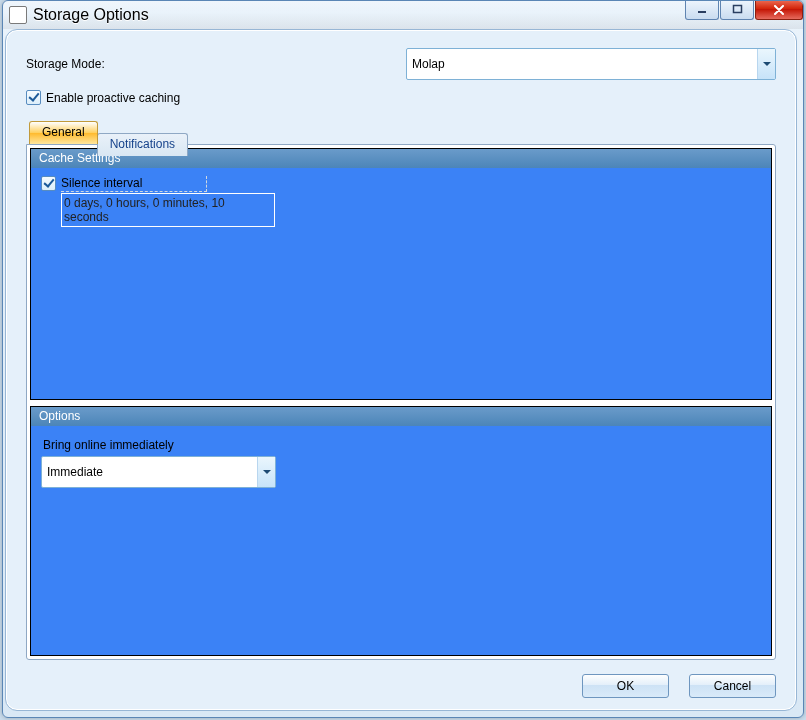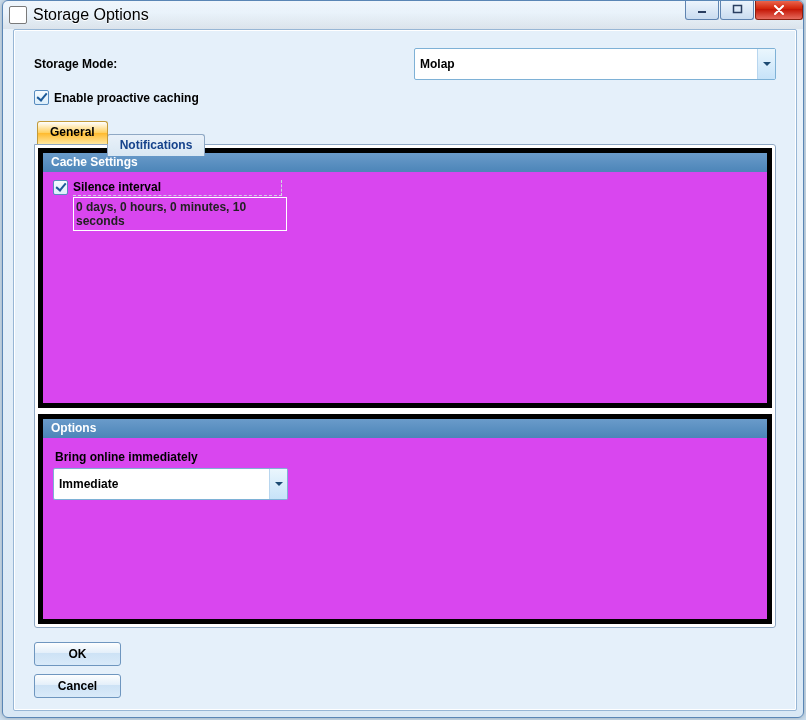--- a/index.html
+++ b/index.html
@@ -50,28 +50,27 @@
   }
   .wbtn.close{
     width:46px;
     background:linear-gradient(#ED6D55,#D3260C 45%,#c21100 46%,#E66A5D);
     border-color:#8b1f10;color:#fff;
   }
   .wbtn svg{display:block;}
   
   .client{
     flex:1;
-    margin:0 6px 6px 10px;
+    margin:0 6px 6px 2px;
     background:#e5f0fa;
     border:1px solid #97b6d5;
-    border-radius:2px;
+    border-radius:12px;
     padding:18px 20px 12px 20px;
     display:flex;flex-direction:column;
     box-shadow:inset 0 0 0 1px #ffffff;
-    font-weight:bold;
   }
   
   .row-mode{display:flex;align-items:center;margin-bottom:10px;}
   .row-mode label{min-width:80px; width:380px;}
   .combo{
     flex:1;
     height:32px;
     display:flex;align-items:center;
     background:#fff;border:1px solid #7eb1d6;border-radius:2px;
     position:relative;
@@ -94,21 +93,21 @@
     margin-right:5px;
     display:flex;align-items:center;justify-content:center;
     flex:none;
   }
   .cb-box.checked::after{
     content:"";width:8px;height:4px;border:2px solid #1c5a99;border-top:none;border-right:none;
     transform:rotate(-50deg);margin-top:-3px;
   }
   
   .tabs{margin-top:10px;position:relative;}
-  .tabstrip{display:flex;position:relative;z-index:1;margin-left:3px;align-items:flex-end;}
+  .tabstrip{display:flex;position:relative;z-index:1;margin-left:3px;}
   .tab{
     padding:3px 12px 4px 12px;
     border:1px solid #8fa8c4;
     border-bottom:none;
     border-radius:3px 3px 0 0;
     background:linear-gradient(#e9f1f9,#d9e7f3);
     color:#15428b;
     margin-right:-1px;
     position:relative;
     top:12px;
@@ -127,22 +126,22 @@
     background:#fff;
     border-radius:0 3px 3px 3px;
     padding:0;
     flex:1;
     display:flex;flex-direction:column;
   }
   .tabcontainer{flex:1;display:flex;flex-direction:column;}
   
   .group{
     margin:3px;
-    border:5px solid #000000;
-    background:#d946ef;
+    border:1px solid #000000;
+    background:#3b82f6;
   }
   .group.cache{height:250px;}
   .group.opts{flex:1;}
   .group-header{
     background:linear-gradient(#6a9bca,#4c85b8);
     color:#fff;
     padding:2px 8px 3px 8px;
     font-size:12px;
   }
   .group-body{padding:8px 10px;}
@@ -155,29 +154,29 @@
     border:1px solid #fff;
     padding:2px 4px 2px 2px;
     color:#222;
   }
   .group.cache .setting .cb{
     align-items:flex-start;
   }
   .group.cache .setting .cb label{
     border-bottom:1px dashed #cfd8e0;
     border-right:1px dashed #cfd8e0;
-    padding-right:120px;
+    padding-right:64px;
     padding-bottom:1px;
   }
   .group.cache .setting:nth-child(2) .cb label{padding-right:83px;}
   .group.cache .setting:nth-child(3) .cb label{padding-right:125px;}
   
   .footer{
     margin-top:14px;
-    display:flex;justify-content:flex-end;gap:8px;flex-direction:column;
+    display:flex;justify-content:flex-end;gap:20px;
   }
   .btn{
     width:85px;height:22px;
     background:linear-gradient(#fdfefe,#e3effa 45%,#cde2f5 46%,#d9eaf9);
     border:1px solid #6e96bf;border-radius:3px;
     display:flex;align-items:center;justify-content:center;
     color:#000;cursor:pointer;
   }
   .bring-online{margin:4px 0 4px 2px;}
 </style>

